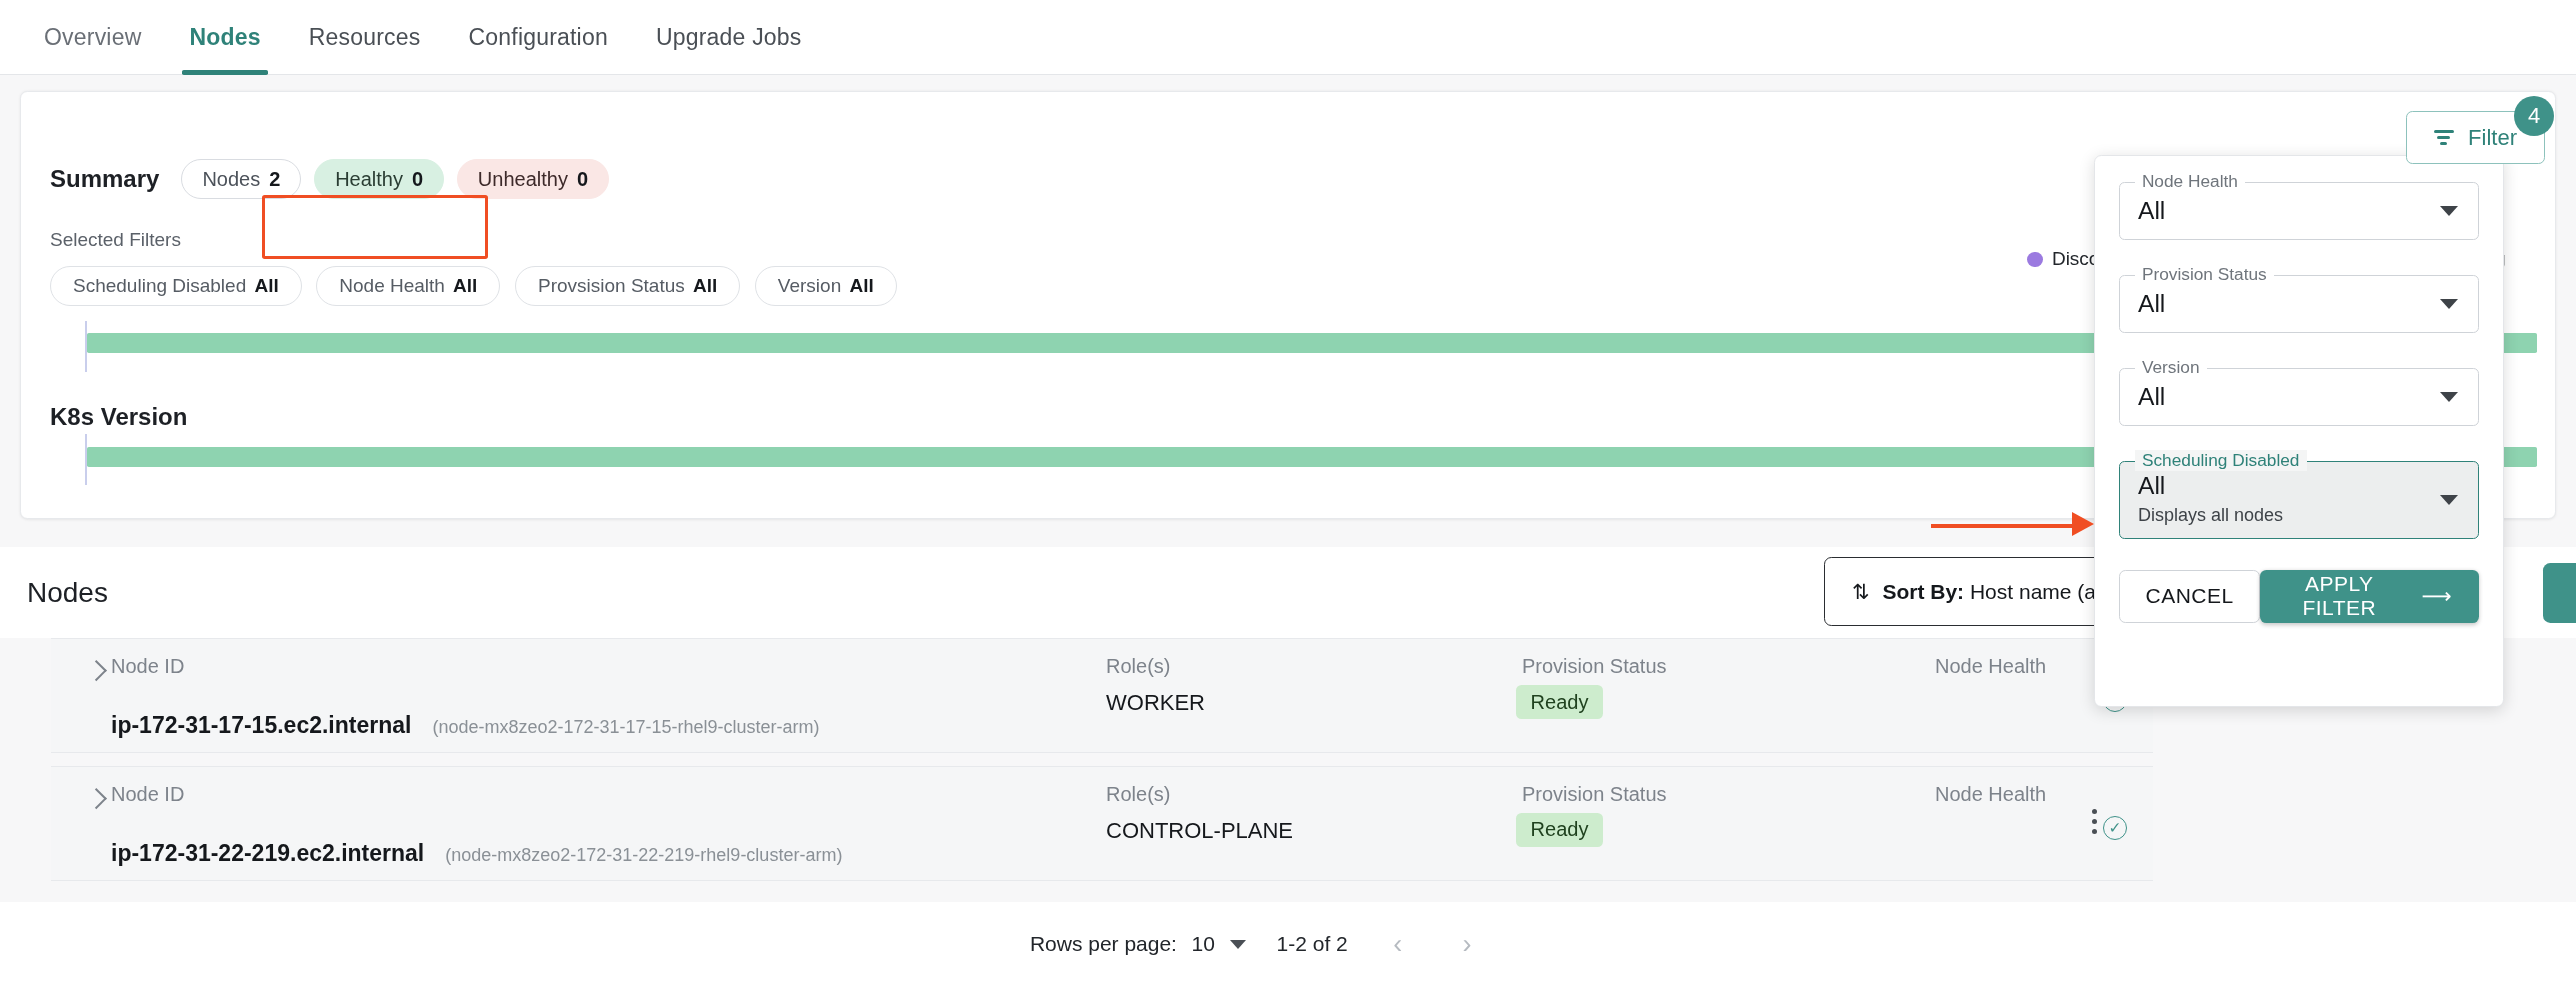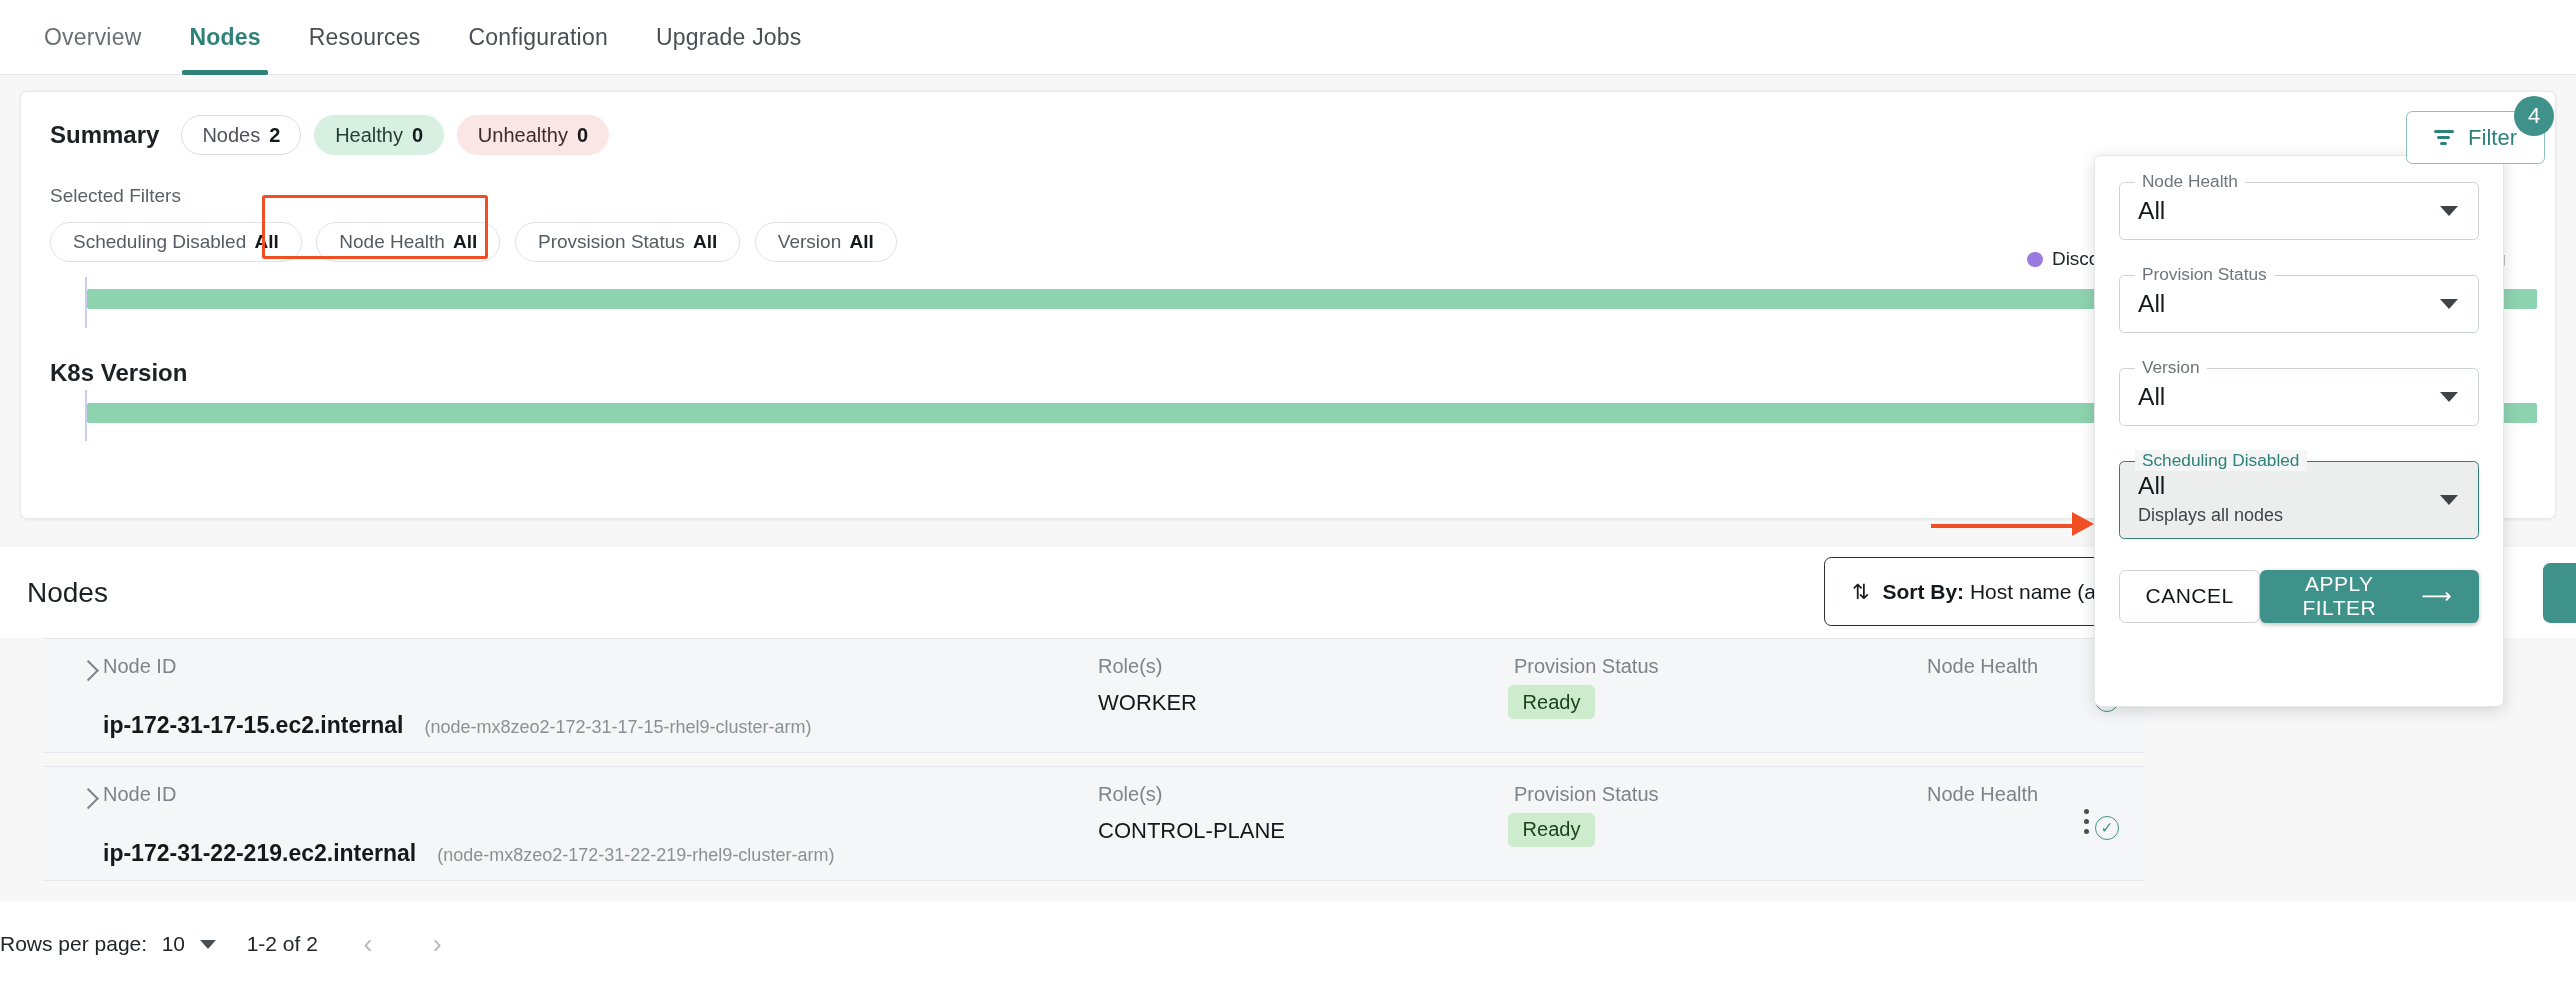--- a/index.html
+++ b/index.html
@@ -29,21 +29,21 @@
     content: ""; position: absolute; left: 16.4px; right: 16.4px; bottom: 0;
     height: 4.6px; background: #2f8279; border-radius: 1.8px;
   }
 
   
   .summary-card {
     position: absolute; left: 20px; top: 91px; width: 2536px; height: 428px;
     background: #ffffff; border: 0.9px solid #e7e9ec; border-radius: 7.3px;
     box-shadow: 0 0.9px 2.7px rgba(0,0,0,.07);
   }
-  .summary-head { display: flex; align-items: center; padding: 20px 29px 0 29px; height: 66px; }
+  .summary-head { display: flex; align-items: center; padding: 20px 29px 0 29px; height: 66px; margin-top: 44px; }
   .summary-title { font-size: 24px; font-weight: bold; color: #1d2025; margin-right: 22px; }
   .pill {
     height: 40px; display: inline-flex; align-items: center; gap: 9px;
     padding: 0 20px; border-radius: 20px; font-size: 20px; color: #4c525a;
     border: 0.9px solid #d9dce1; background: #fff; margin-right: 12.8px;
   }
   .pill b { color: #15181c; font-weight: bold; }
   .pill.healthy { background: #d8f0e2; border-color: #d8f0e2; color: #2a3d33; }
   .pill.unhealthy { background: #fae7e5; border-color: #fae7e5; color: #3d2a2a; }
 
@@ -87,21 +87,21 @@
     font-size: 21px; color: #15181c; white-space: nowrap;
   }
   .sort-btn .lbl b { font-weight: bold; }
   .green-edge {
     position: absolute; right: 0; top: 563px; width: 33px; height: 60px;
     background: #3f9289; border-radius: 7.3px 0 0 7.3px;
     display: flex; align-items: center; justify-content: flex-start;
     color: #fff; font-size: 22px; font-weight: bold; overflow: hidden;
   }
 
-  .table { position: absolute; left: 0; top: 638px; width: 2145px; padding-left: 43px; }
+  .table { position: absolute; left: 8px; top: 638px; width: 2145px; padding-left: 43px; }
   .row {
     position: relative; height: 115px; background: #f5f6f7;
     border-top: 0.9px solid #e7e9ec; border-bottom: 0.9px solid #e7e9ec;
     margin-bottom: 12.8px;
   }
   .cell { position: absolute; }
   .col-head { font-size: 20px; color: #7d838b; }
   .chev {
     position: absolute; left: 38px; top: 24px; width: 14.6px; height: 14.6px;
     border-right: 2.7px solid #7d838b; border-top: 2.7px solid #7d838b;
@@ -124,21 +124,21 @@
     width: 24px; height: 24px; border: 1.8px solid #3f9289; border-radius: 50%;
     display: inline-flex; align-items: center; justify-content: center;
     color: #3f9289; font-size: 15.5px; line-height: 1;
   }
   .kebab { position: absolute; right: 56px; top: 42px; display: flex; flex-direction: column; gap: 4.6px; }
   .kebab span { width: 5.5px; height: 5.5px; background: #4a4f55; border-radius: 50%; }
 
   
   .pagination {
     position: absolute; left: 0; bottom: 0; width: 2576px; height: 84px;
-    background: #fff; display: flex; align-items: center; justify-content: flex-start;
+    background: #fff; display: flex; align-items: center; justify-content: center;
     gap: 31px; padding-right: 60px; font-size: 21px; color: #22262b;
   }
   .rpp { display: inline-flex; align-items: center; gap: 14.6px; }
   .caret-down { width: 0; height: 0; border-left: 8.2px solid transparent; border-right: 8.2px solid transparent; border-top: 9px solid #4a4f55; }
   .pager-arrow { font-size: 27px; color: #b6bbc1; padding: 0 14.6px; cursor: pointer; }
 
   
   .filter-btn {
     position: absolute; right: 31px; top: 111px; height: 53px;
     display: inline-flex; align-items: center; gap: 14.6px; padding: 16px 27px;

